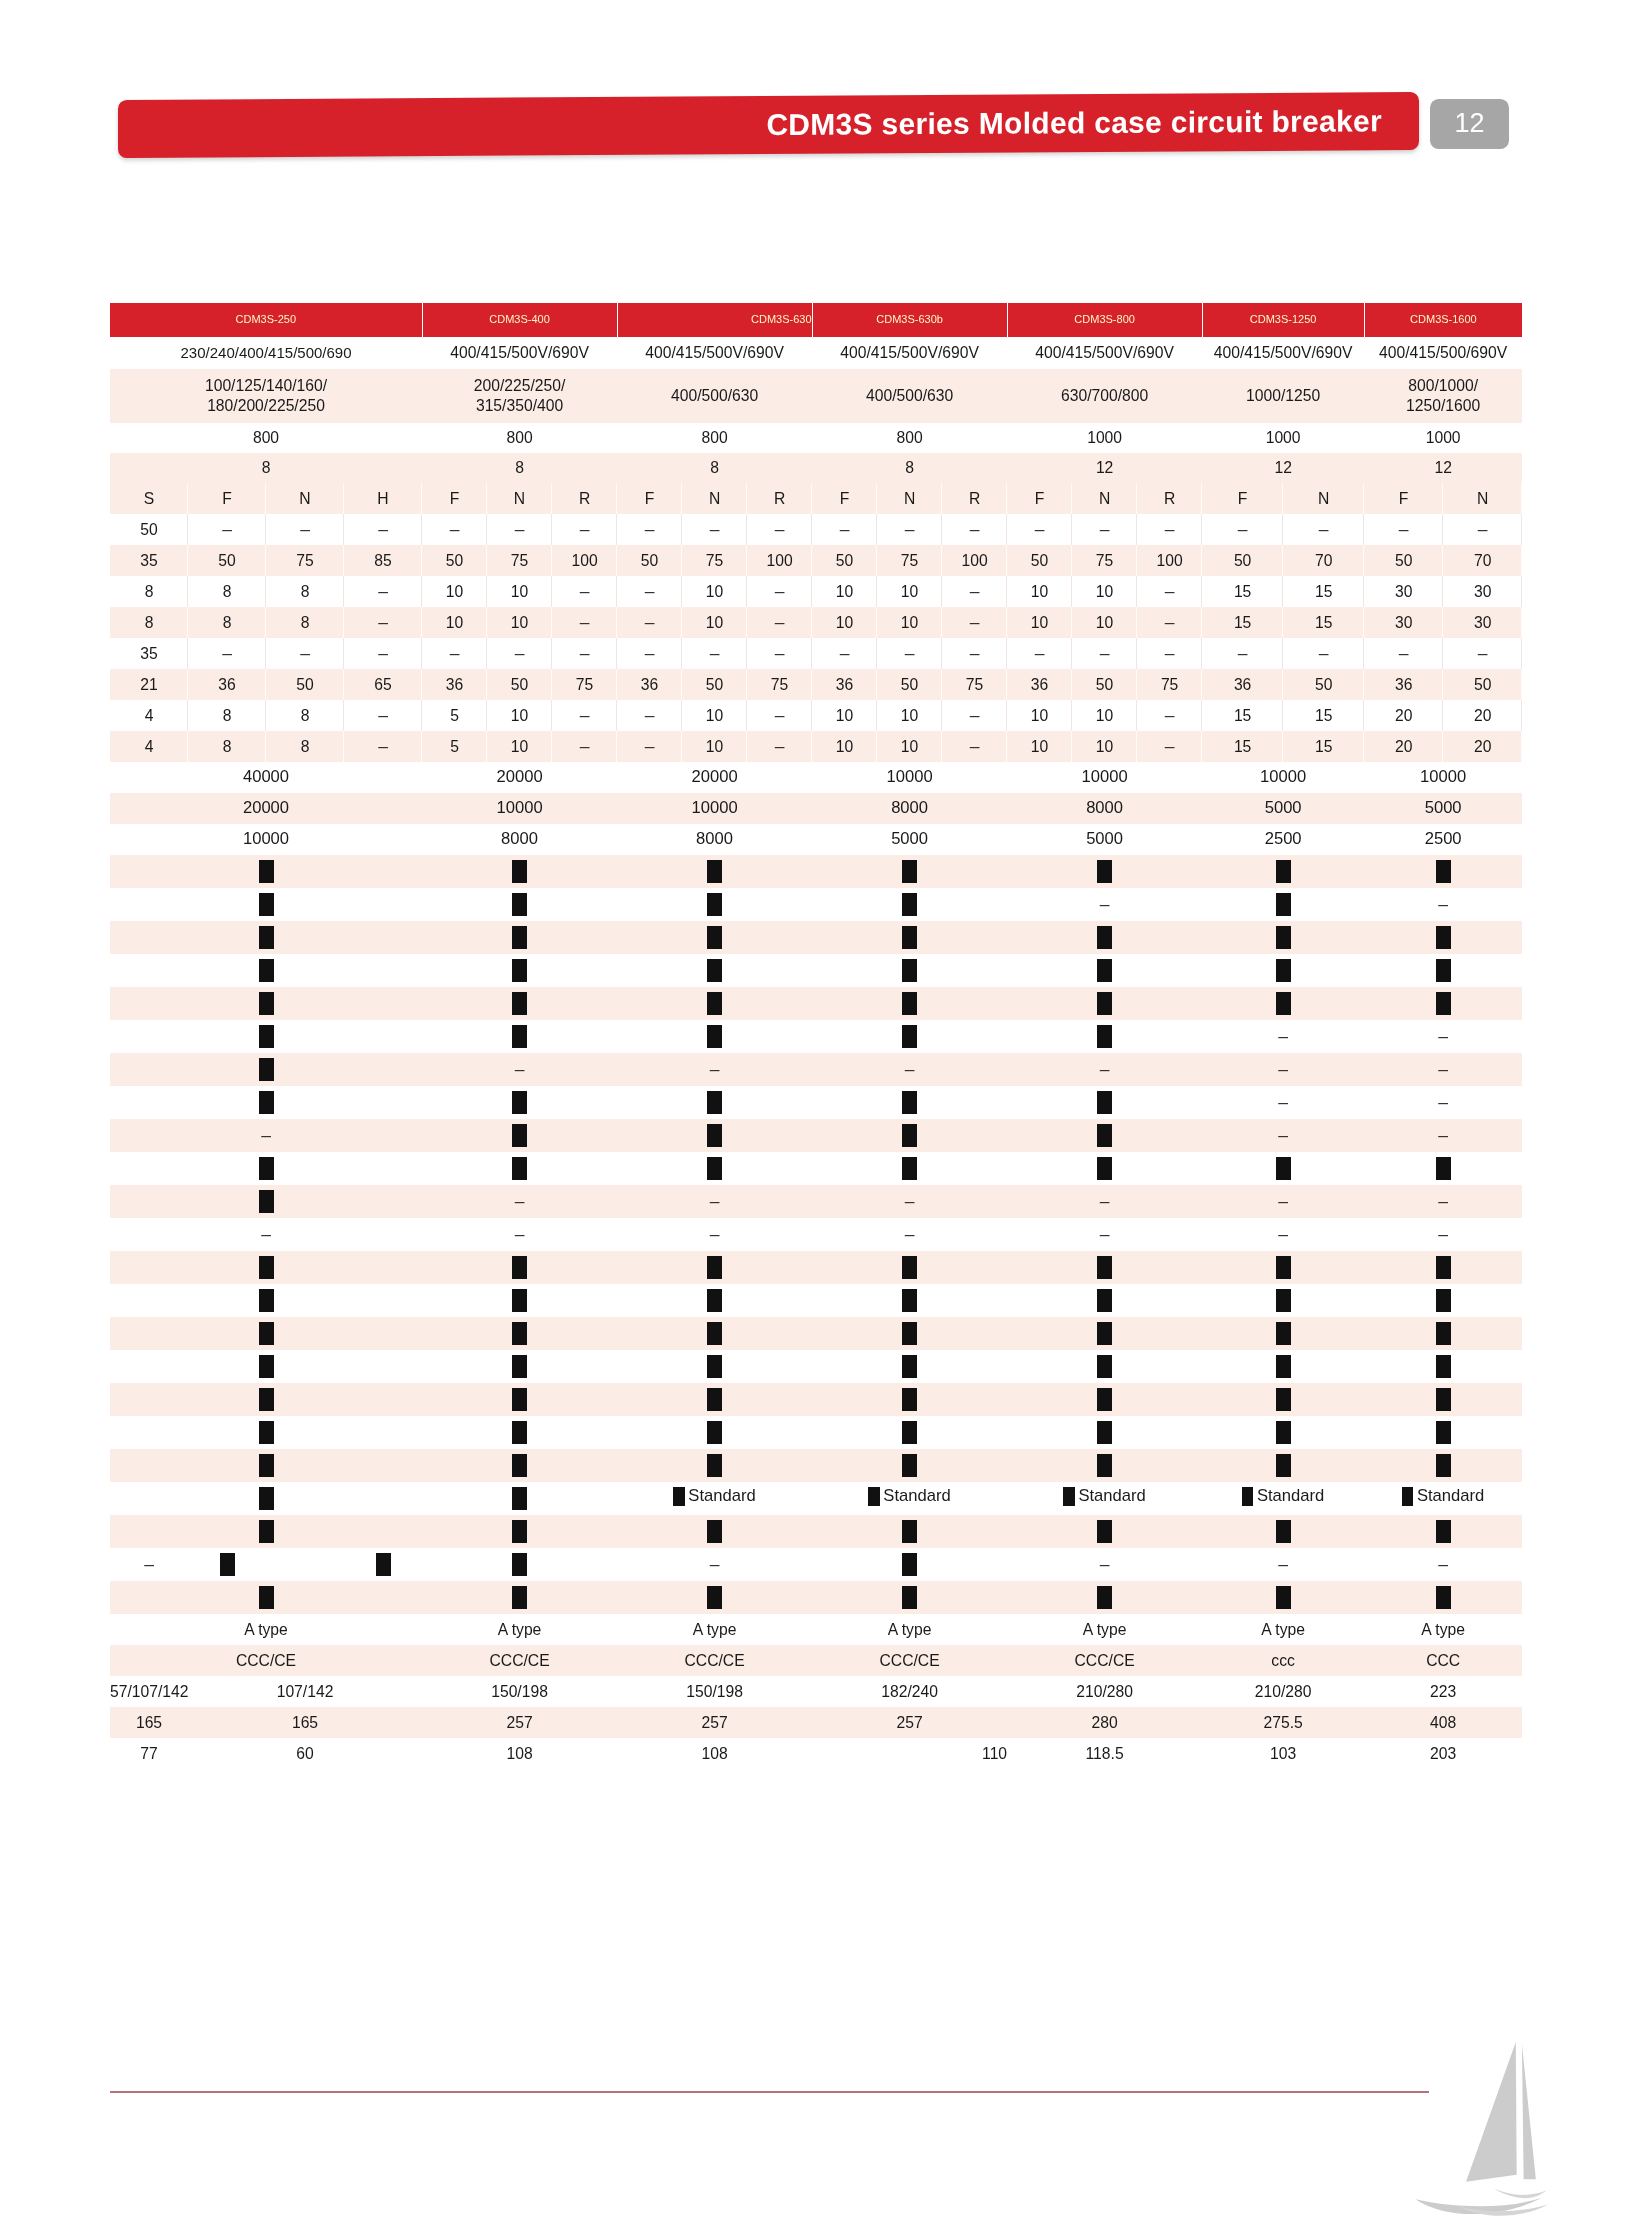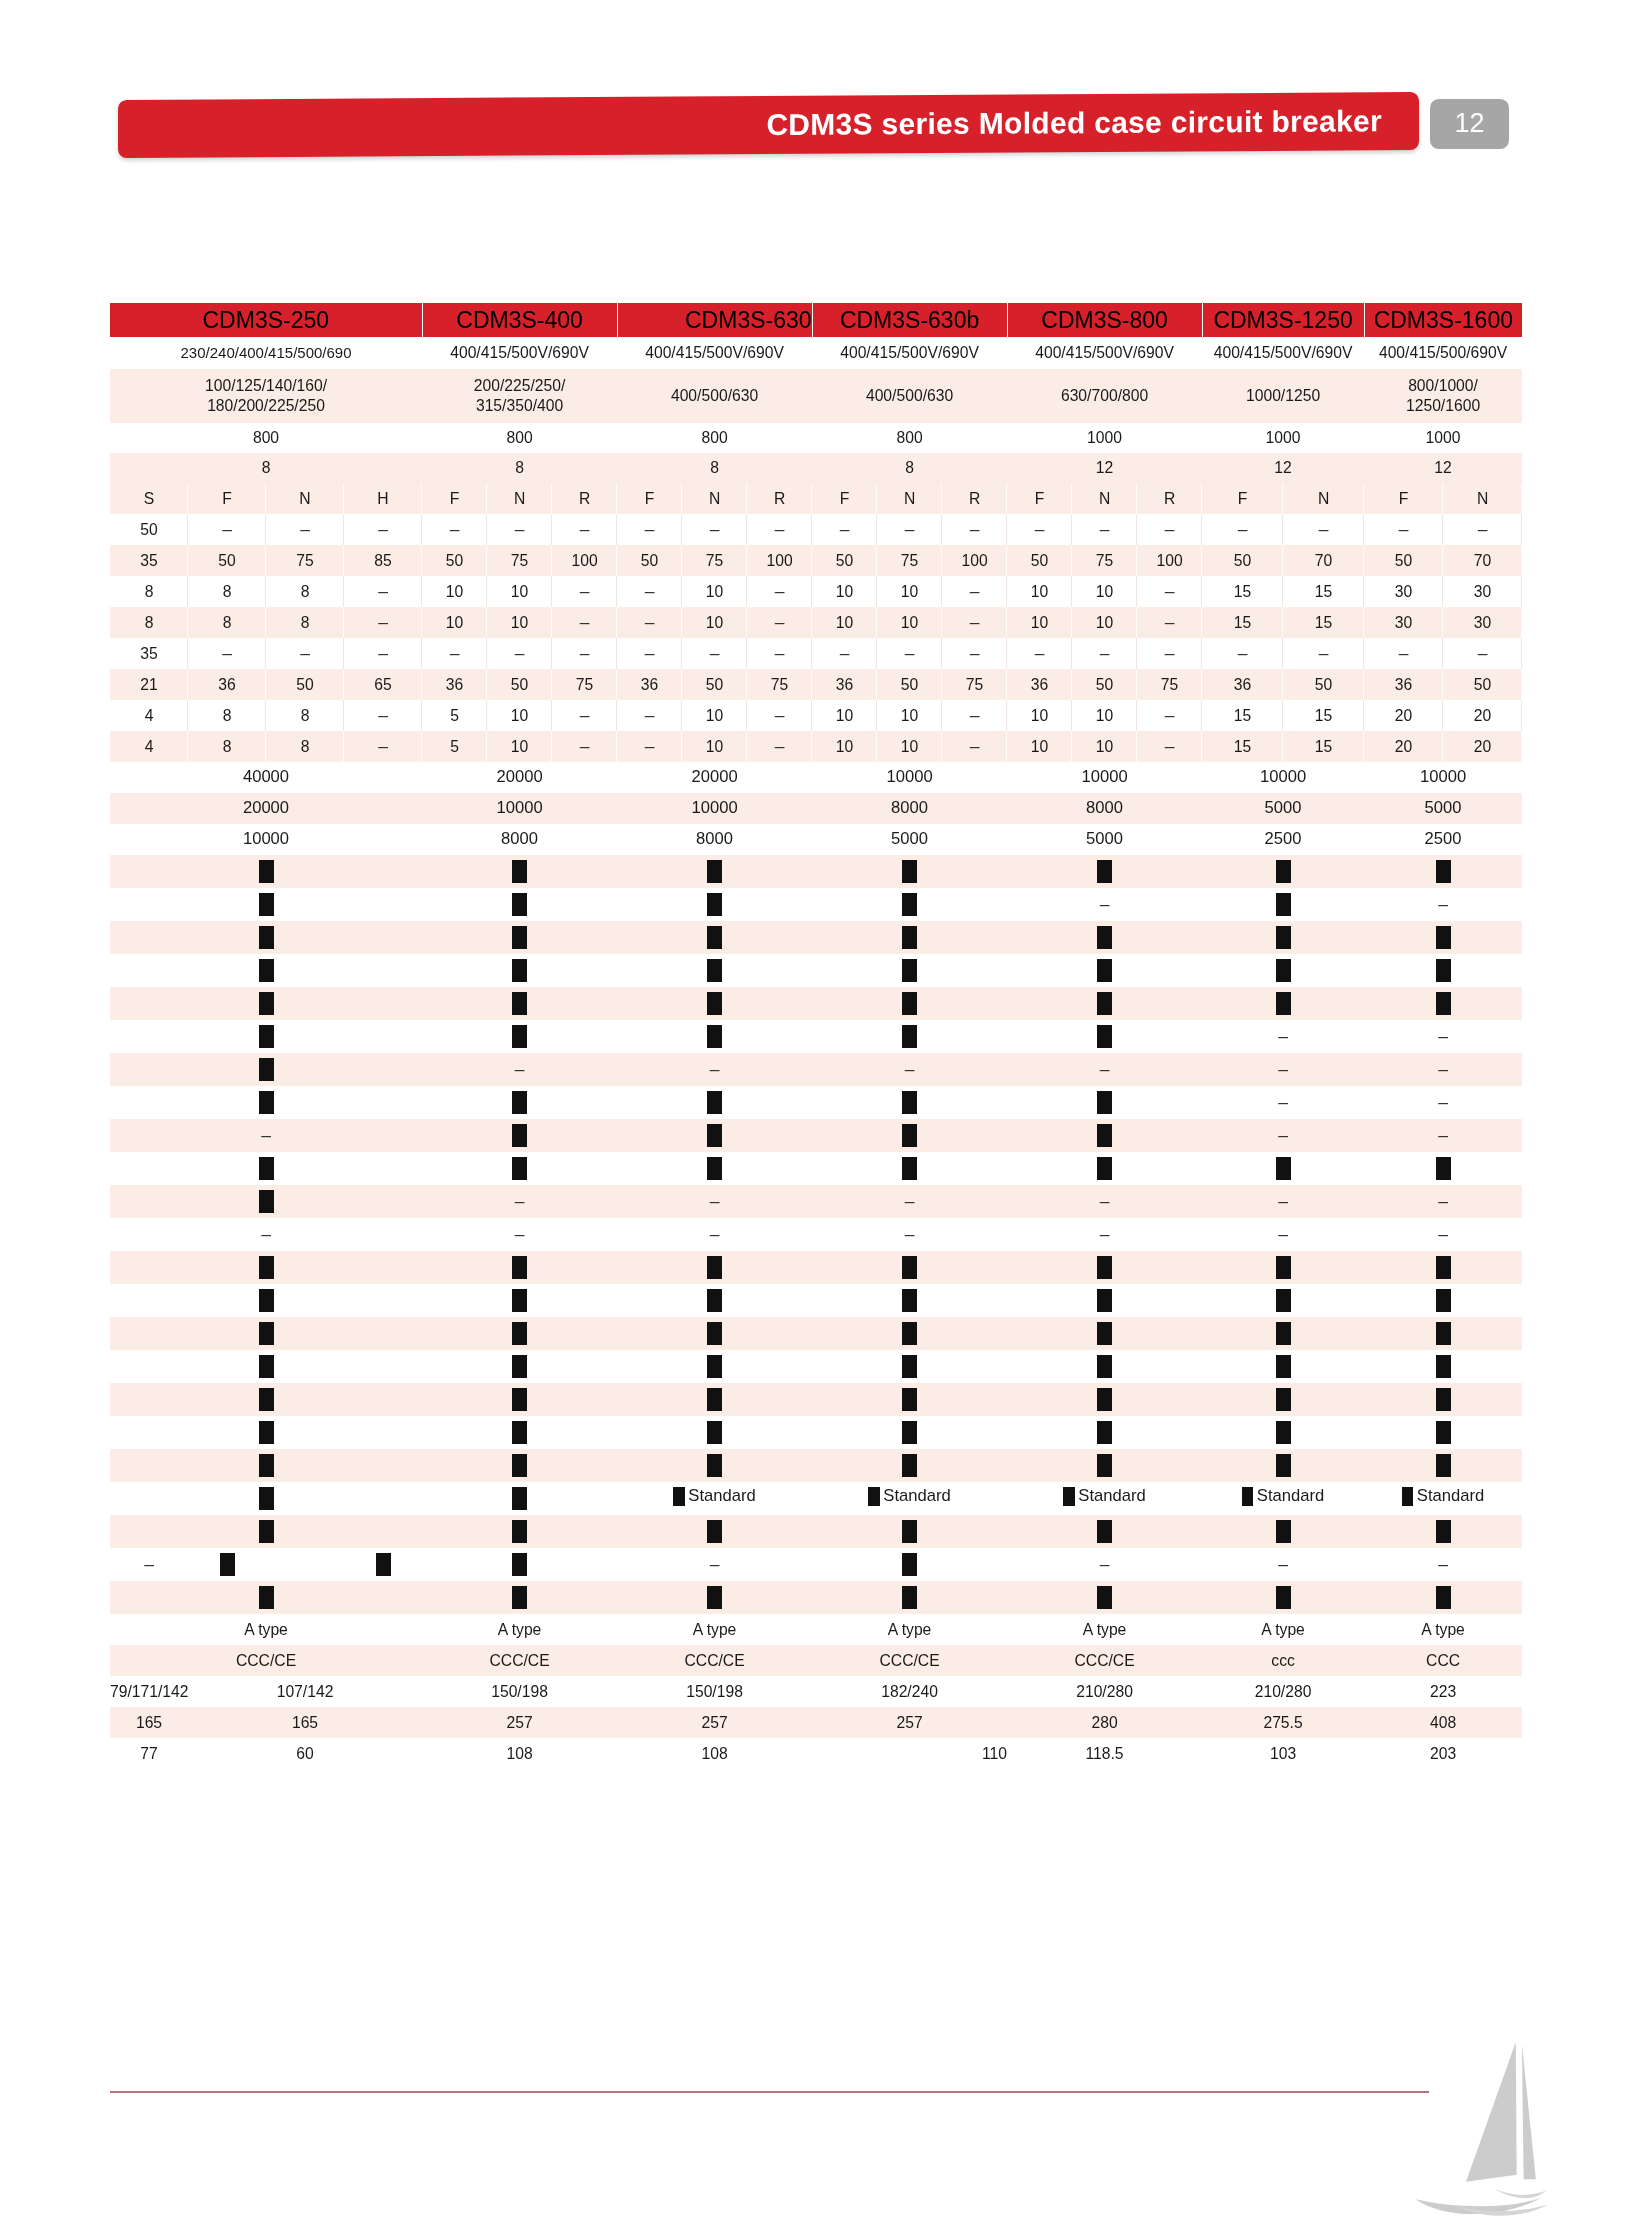--- a/index.html
+++ b/index.html
@@ -48,22 +48,22 @@
     font-size:15.7px; color:#1a1a1a;
   }
   table.spec td{
     text-align:center; vertical-align:middle;
     padding:0; line-height:1.25;
     border:0;
   }
   tr.band td{ background:#fbece5; }
   tr.plain td{ background:#ffffff; }
   tr.hdr td{
-    background:#d6202a; color:#000000;
-    font-size:23px; height:34px;
+    background:#d6202a; color:#fef9c3;
+    font-size:11px; height:34px;
     border-right:1.7px solid #ffffff;
     margin-left:36px;
   }
   tr.hdr td:last-child{ border-right:0; }
   .two-line{ font-size:15.7px; }
 
   
   tr.band td.sep{ box-shadow: inset -0.9px 0 0 rgba(255,255,255,0.85); }
   tr.plain td.sep{ box-shadow: inset -0.9px 0 0 rgba(235,225,220,0.9); }
 
@@ -634,21 +634,21 @@
         <tr class="band">
           <td colspan="4" style="height: 31px;">CCC/CE</td>
           <td colspan="3" style="height: 31px;">CCC/CE</td>
           <td colspan="3" style="height: 31px;">CCC/CE</td>
           <td colspan="3" style="height: 31px;">CCC/CE</td>
           <td colspan="3" style="height: 31px;">CCC/CE</td>
           <td colspan="2" style="height: 31px;">ccc</td>
           <td colspan="2" style="height: 31px;">CCC</td>
         </tr>
         <tr class="plain">
-          <td style="height: 31px;">79/171/142</td>
+          <td style="height: 31px;">57/107/142</td>
           <td colspan="3" style="height: 31px;">107/142</td>
           <td colspan="3" style="height: 31px;">150/198</td>
           <td colspan="3" style="height: 31px;">150/198</td>
           <td colspan="3" style="height: 31px;">182/240</td>
           <td colspan="3" style="height: 31px;">210/280</td>
           <td colspan="2" style="height: 31px;">210/280</td>
           <td colspan="2" style="height: 31px;">223</td>
         </tr>
         <tr class="band">
           <td style="height: 31px;">165</td>

